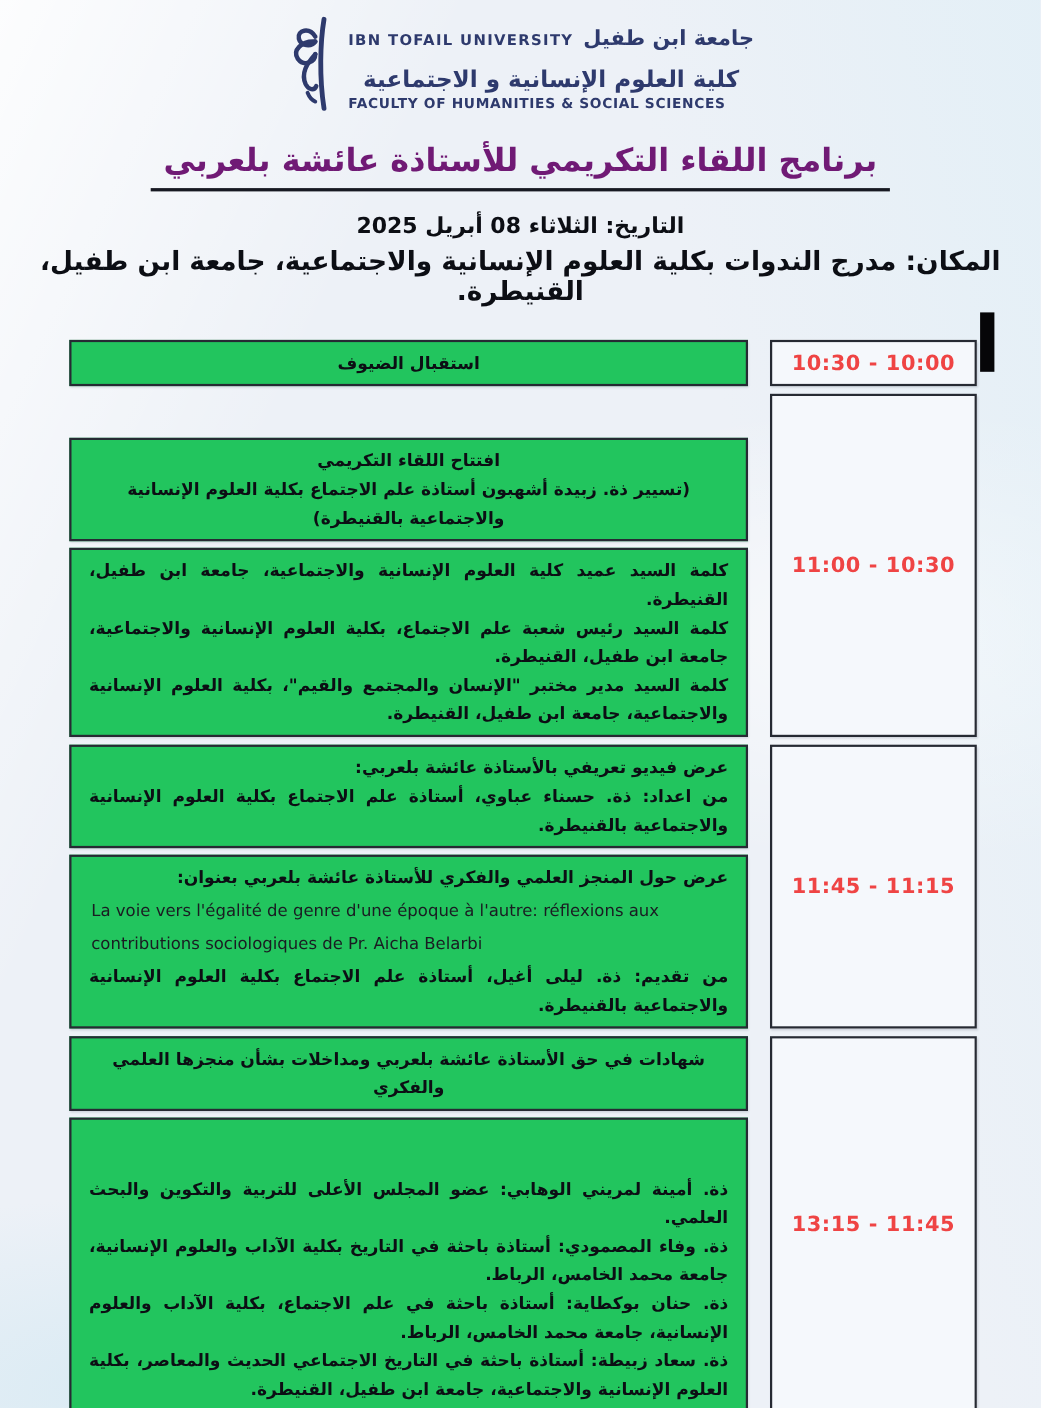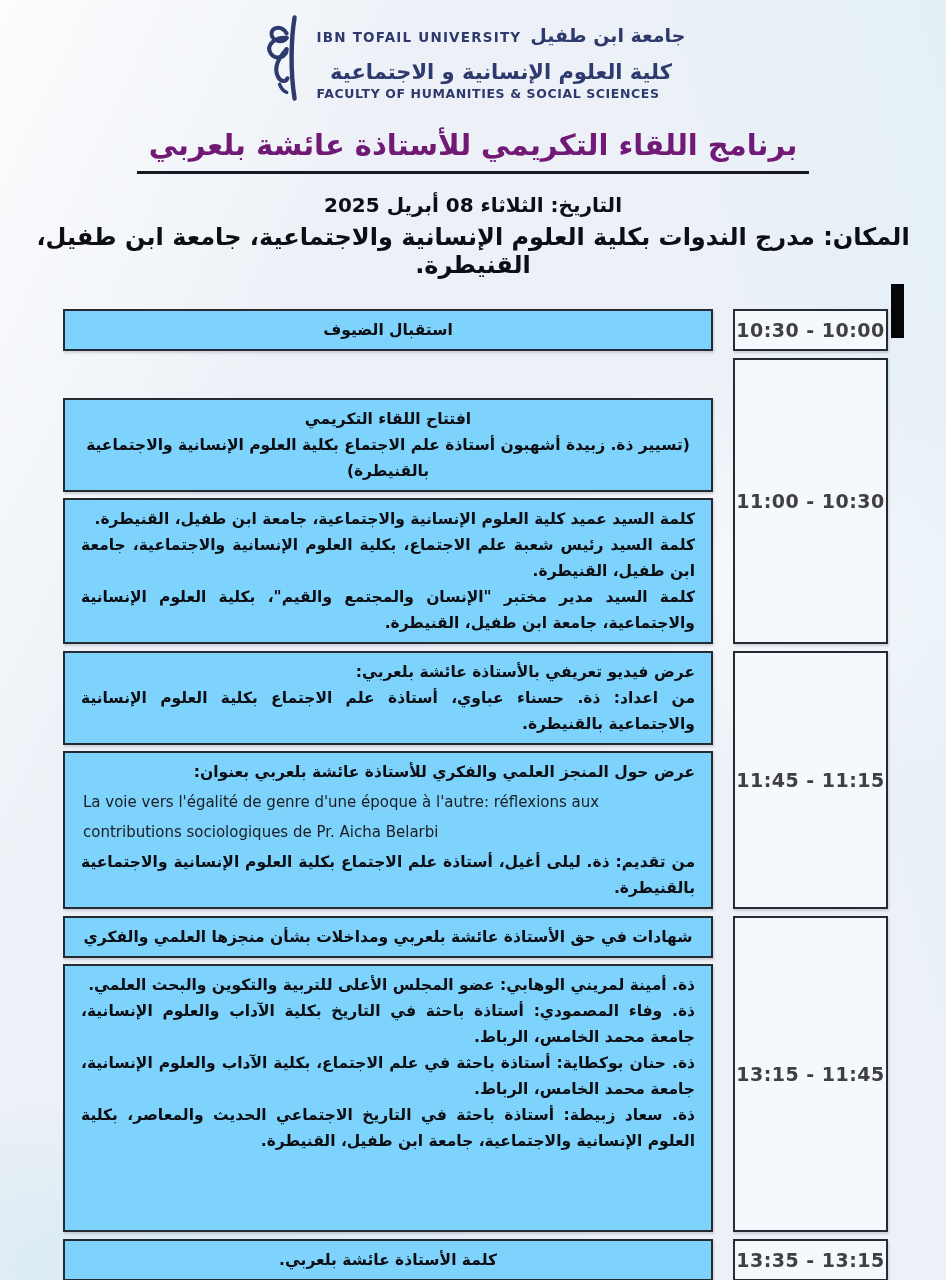--- a/index.html
+++ b/index.html
@@ -69,44 +69,44 @@
   .schedule {
     direction: rtl;
     margin: 30px 58px 0 63px;
     display: flex;
     flex-direction: column;
     gap: 7px;
   }
   .srow { display: flex; align-items: stretch; column-gap: 20px; }
   .time-cell {
     flex: none;
-    width: 155px;
+    width: 188px;
     background: #f5f8fc;
     border: 2px solid #262a33;
     box-shadow: 1px 2px 2px rgba(40,50,70,0.18);
     display: flex;
     align-items: center;
     justify-content: center;
     direction: ltr;
     font-size: 19px;
     font-weight: 800;
     letter-spacing: 0.5px;
-    color: #404040;
+    color: #ef4444;
     box-sizing: border-box;
   }
   .content-stack { flex: 1; display: flex; flex-direction: column; gap: 6px; }
   .box {
-    background: #7dd3fc;
+    background: #22c55e;
     border: 2px solid #262a33;
     box-shadow: 1px 2px 2px rgba(40,50,70,0.18);
     box-sizing: border-box;
     padding: 6px 16px;
     display: flex;
     flex-direction: column;
-    justify-content: flex-start;
+    justify-content: flex-end;
   }
   .box p { margin: 0; font-size: 15.5px; font-weight: 700; line-height: 26px; color: #0c0e14; }
   .box p.center { text-align: center; }
   .box p.jus { text-align: justify; }
   .box p.fr {
     direction: ltr;
     text-align: left;
     font-weight: 400;
     font-size: 15px;
     line-height: 30px;

